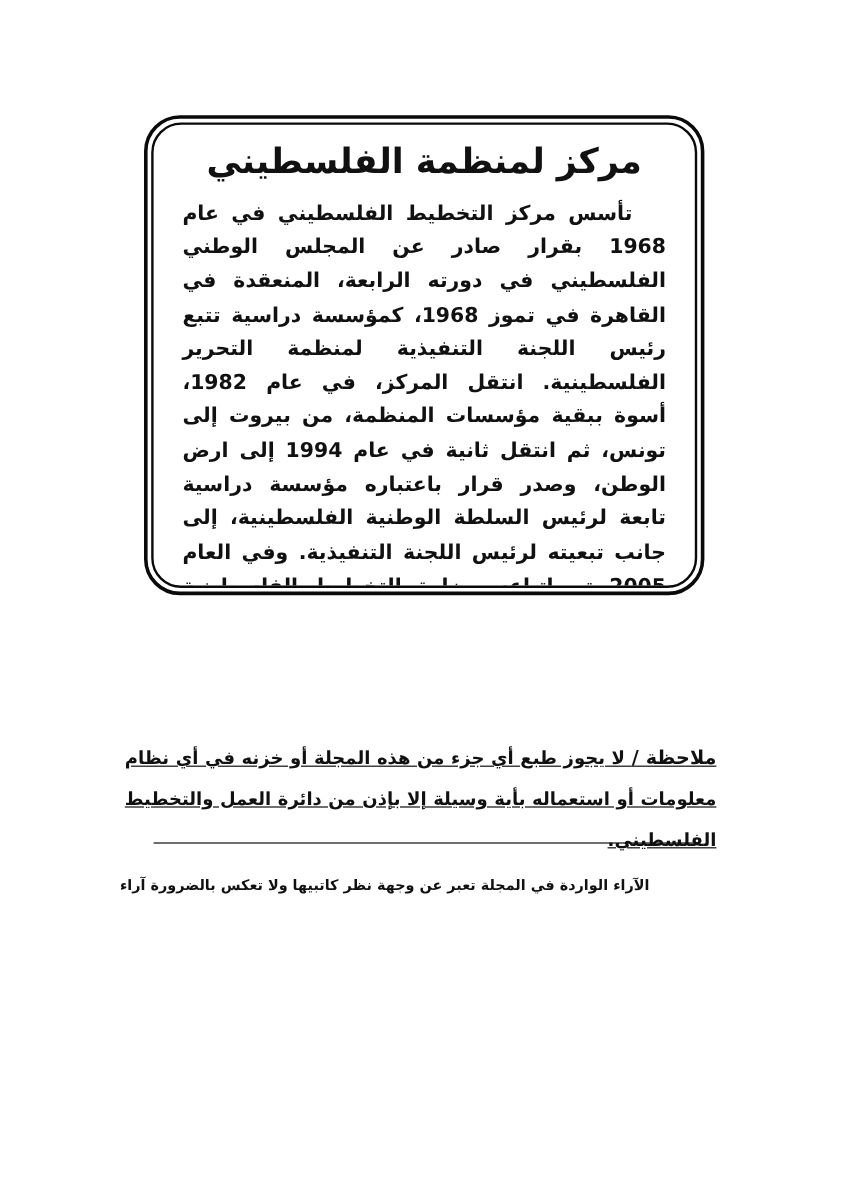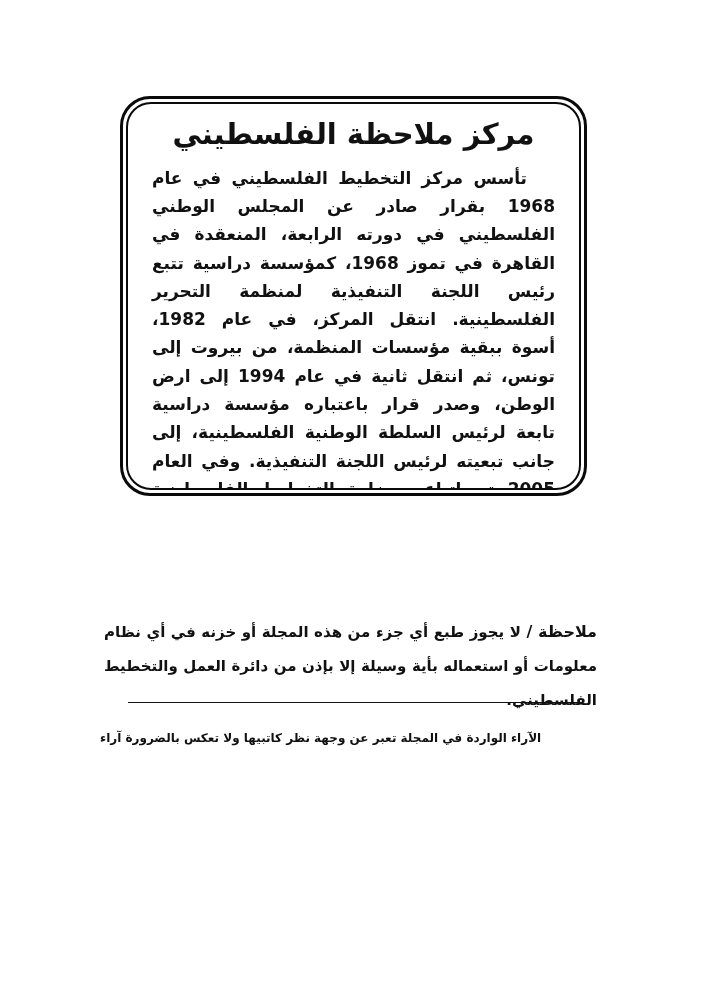--- a/index.html
+++ b/index.html
@@ -61,20 +61,21 @@
     position: absolute;
     top: 600px;
     left: 104px;
     right: 104px;
     direction: rtl;
     text-align: justify;
     text-align-last: right;
     font-size: 15px;
     font-weight: 700;
     line-height: 34px;
+    text-decoration: underline;
   }
   .note-label {
     font-weight: 900;
     font-size: 16px;
   }
   
   .separator {
     position: absolute;
     top: 702px;
     left: 128px;
@@ -98,21 +99,21 @@
   }
   .disclaimer div {
     white-space: nowrap;
   }
 </style>
 </head>
 <body>
 
 <div class="info-box">
   <div class="info-box-inner">
-    <h1 class="info-box-title">مركز ملاحظة الفلسطيني</h1>
+    <h1 class="info-box-title">مركز لمنظمة الفلسطيني</h1>
     <p class="info-box-body">تأسس مركز التخطيط الفلسطيني في عام 1968 بقرار صادر عن المجلس الوطني الفلسطيني في دورته الرابعة، المنعقدة في القاهرة في تموز 1968، كمؤسسة دراسية تتبع رئيس اللجنة التنفيذية لمنظمة التحرير الفلسطينية. انتقل المركز، في عام 1982، أسوة ببقية مؤسسات المنظمة، من بيروت إلى تونس، ثم انتقل ثانية في عام 1994 إلى ارض الوطن، وصدر قرار باعتباره مؤسسة دراسية تابعة لرئيس السلطة الوطنية الفلسطينية، إلى جانب تبعيته لرئيس اللجنة التنفيذية. وفي العام 2005 تم اتباعه بوزارة التخطيط الفلسطينية كمركز دراسي وبحثي مستقل في مقره بمدينة غزة، وفي عام 2006 أعيد المركز باعتباره دائرة سياسية من دوائر منظمة التحرير الفلسطينية إلى وضعه الطبيعي وتحت رئاسة عضو من أعضاء اللجنة التنفيذية لمنظمة التحرير الفلسطينية.</p>
   </div>
 </div>
 
 <p class="note"><span class="note-label">ملاحظة /</span> <span>لا يجوز طبع أي جزء من هذه المجلة أو خزنه في أي نظام معلومات أو استعماله بأية وسيلة إلا بإذن من دائرة العمل والتخطيط الفلسطيني.</span></p>
 
 <hr class="separator">
 
 <div class="disclaimer">
   <div>الآراء الواردة في المجلة تعبر عن وجهة نظر كاتبيها ولا تعكس بالضرورة آراء</div>

